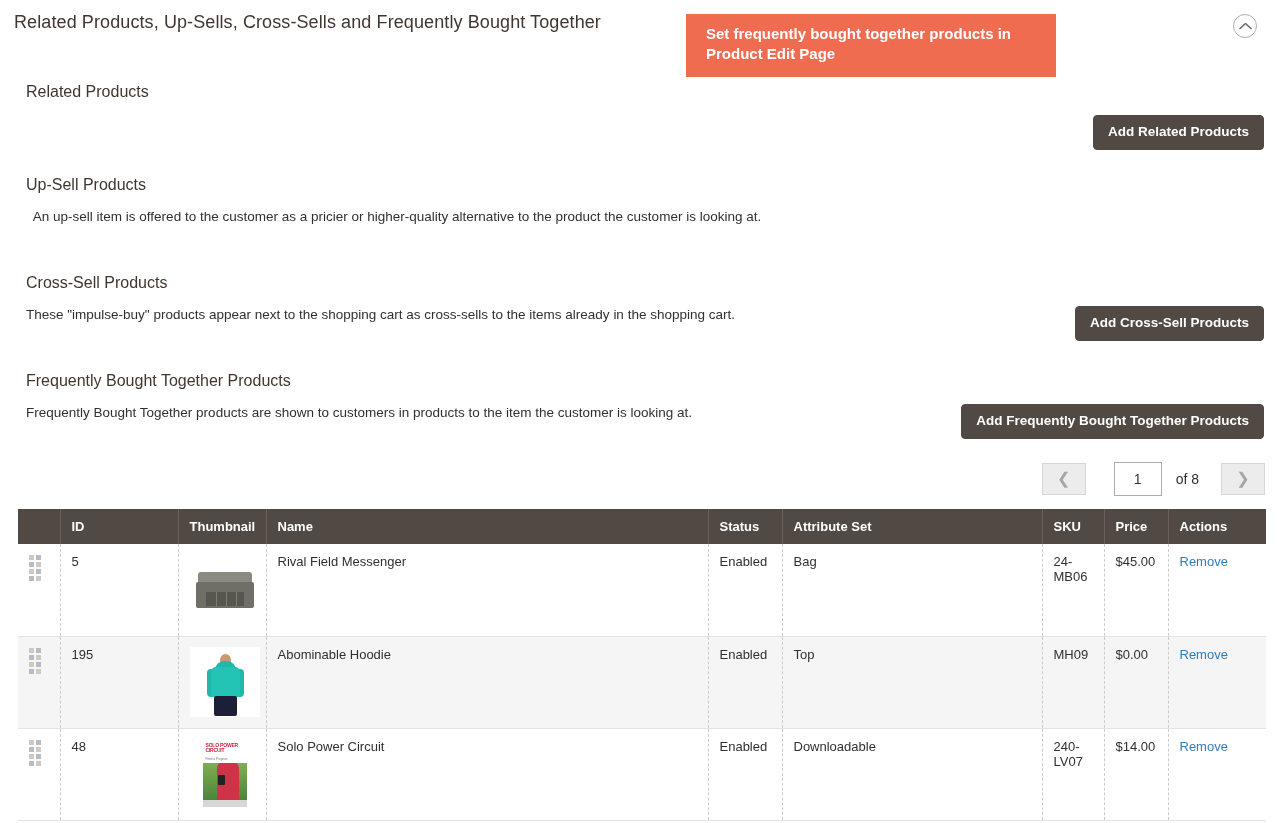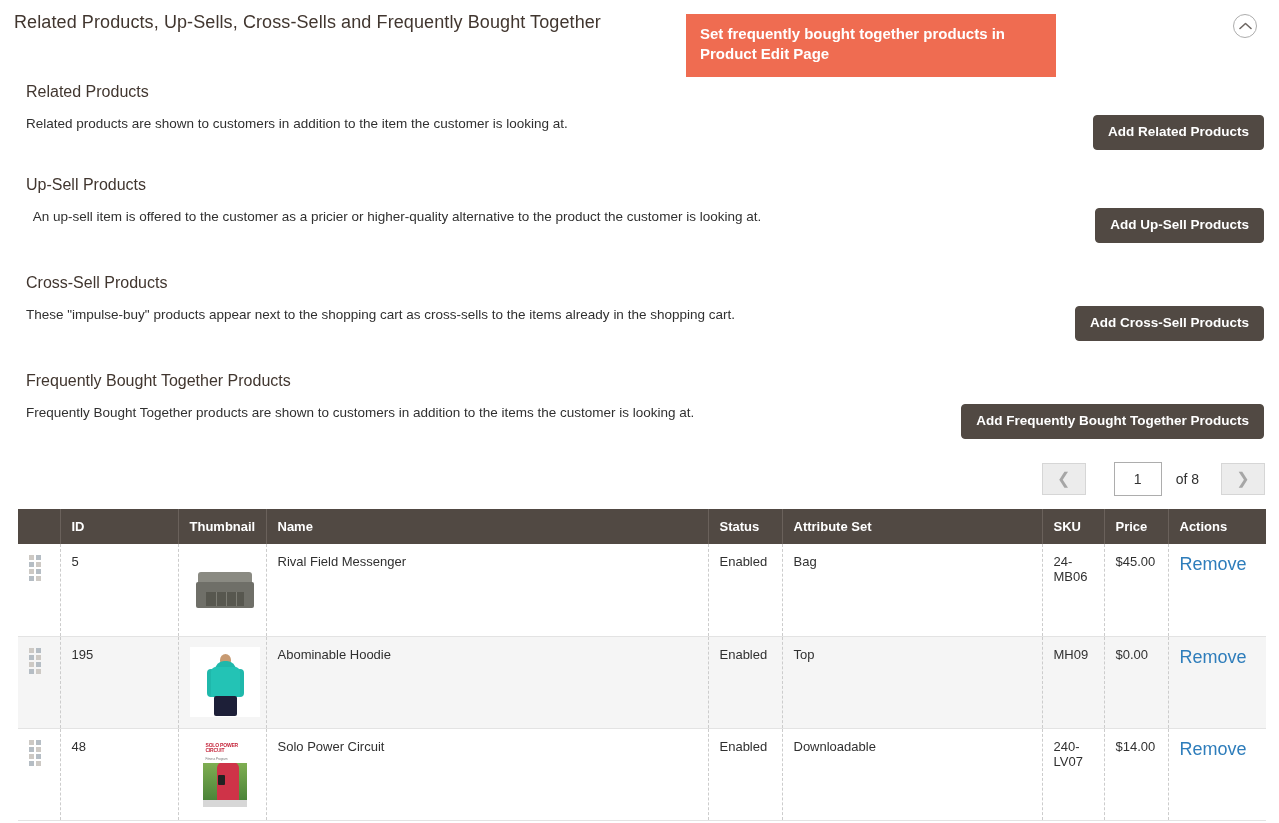--- a/index.html
+++ b/index.html
@@ -27,21 +27,21 @@
     cursor: pointer;
   }
   .collapse-btn svg { display:block; }
 
   
   .callout {
     position: absolute; left: 686px; top: 14px;
     width: 370px; min-height: 62px;
     background: #ef6c51;
     color: #ffffff;
-    padding: 10px 14px 12px 14px;
+    padding: 10px 14px 12px 20px;
     font-size: 15px; font-weight: bold; line-height: 1.35;
   }
 
   
   .sec-title {
     position: absolute; left: 26px;
     font-size: 16px; font-weight: 400; color: #41362f;
     white-space: nowrap;
   }
   .sec-desc {
@@ -138,21 +138,21 @@
     grid-template-columns: 5px 5px;
     grid-template-rows: repeat(4, 5px);
     gap: 2px;
     width: 12px;
     margin-top: 1px;
     cursor: move;
   }
   .drag-handle i { display:block; width:5px; height:5px; background:#b5bdc4; }
   .drag-handle i:nth-child(4n+1), .drag-handle i:nth-child(4n+4) { background:#cdc9c4; }
 
-  .remove-link { color: #2e7dbb; text-decoration: none; cursor: pointer; font-size: 18px; }
+  .remove-link { color: #2e7dbb; text-decoration: none; cursor: pointer; font-size: 13px; }
 
   
   .thumb { width: 70px; height: 70px; position: relative; overflow: hidden; background: #fff; }
 
   
   .thumb-bag { background:#ffffff; }
   .thumb-bag .bag-body {
     position:absolute; left:6px; top:28px; width:58px; height:26px;
     background:#6f6f68; border-radius:2px;
   }
@@ -201,33 +201,31 @@
     <span>
       <svg width="13" height="8" viewBox="0 0 13 8">
         <path d="M1 6.5 L6.5 1.5 L12 6.5" fill="none" stroke="#6e6763" stroke-width="1.6" stroke-linecap="round" stroke-linejoin="round"></path>
       </svg>
     </span>
   </div>
 
   <div class="callout">Set frequently bought together products in Product Edit Page</div>
 
   <div class="sec-title t1">Related Products</div>
-  <div class="sec-desc d1">Related products are shown to customers in addition to the item the customer is looking at.</div>
   <button class="add-btn b1">Add Related Products</button>
 
   <div class="sec-title t2">Up-Sell Products</div>
   <div class="sec-desc d2">An up-sell item is offered to the customer as a pricier or higher-quality alternative to the product the customer is looking at.</div>
-  <button class="add-btn b2">Add Up-Sell Products</button>
 
   <div class="sec-title t3">Cross-Sell Products</div>
   <div class="sec-desc d3">These "impulse-buy" products appear next to the shopping cart as cross-sells to the items already in the shopping cart.</div>
   <button class="add-btn b3">Add Cross-Sell Products</button>
 
   <div class="sec-title t4">Frequently Bought Together Products</div>
-  <div class="sec-desc d4">Frequently Bought Together products are shown to customers in addition to the items the customer is looking at.</div>
+  <div class="sec-desc d4">Frequently Bought Together products are shown to customers in products to the item the customer is looking at.</div>
   <button class="add-btn b4">Add Frequently Bought Together Products</button>
 
   <div class="pager">
     <div class="pg-arrow">
       <span>❮</span>
     </div>
     <input class="pg-input" type="text" value="1" style="">
     <div class="pg-of">of 8</div>
     <div class="pg-arrow">
       <span>❯</span>

